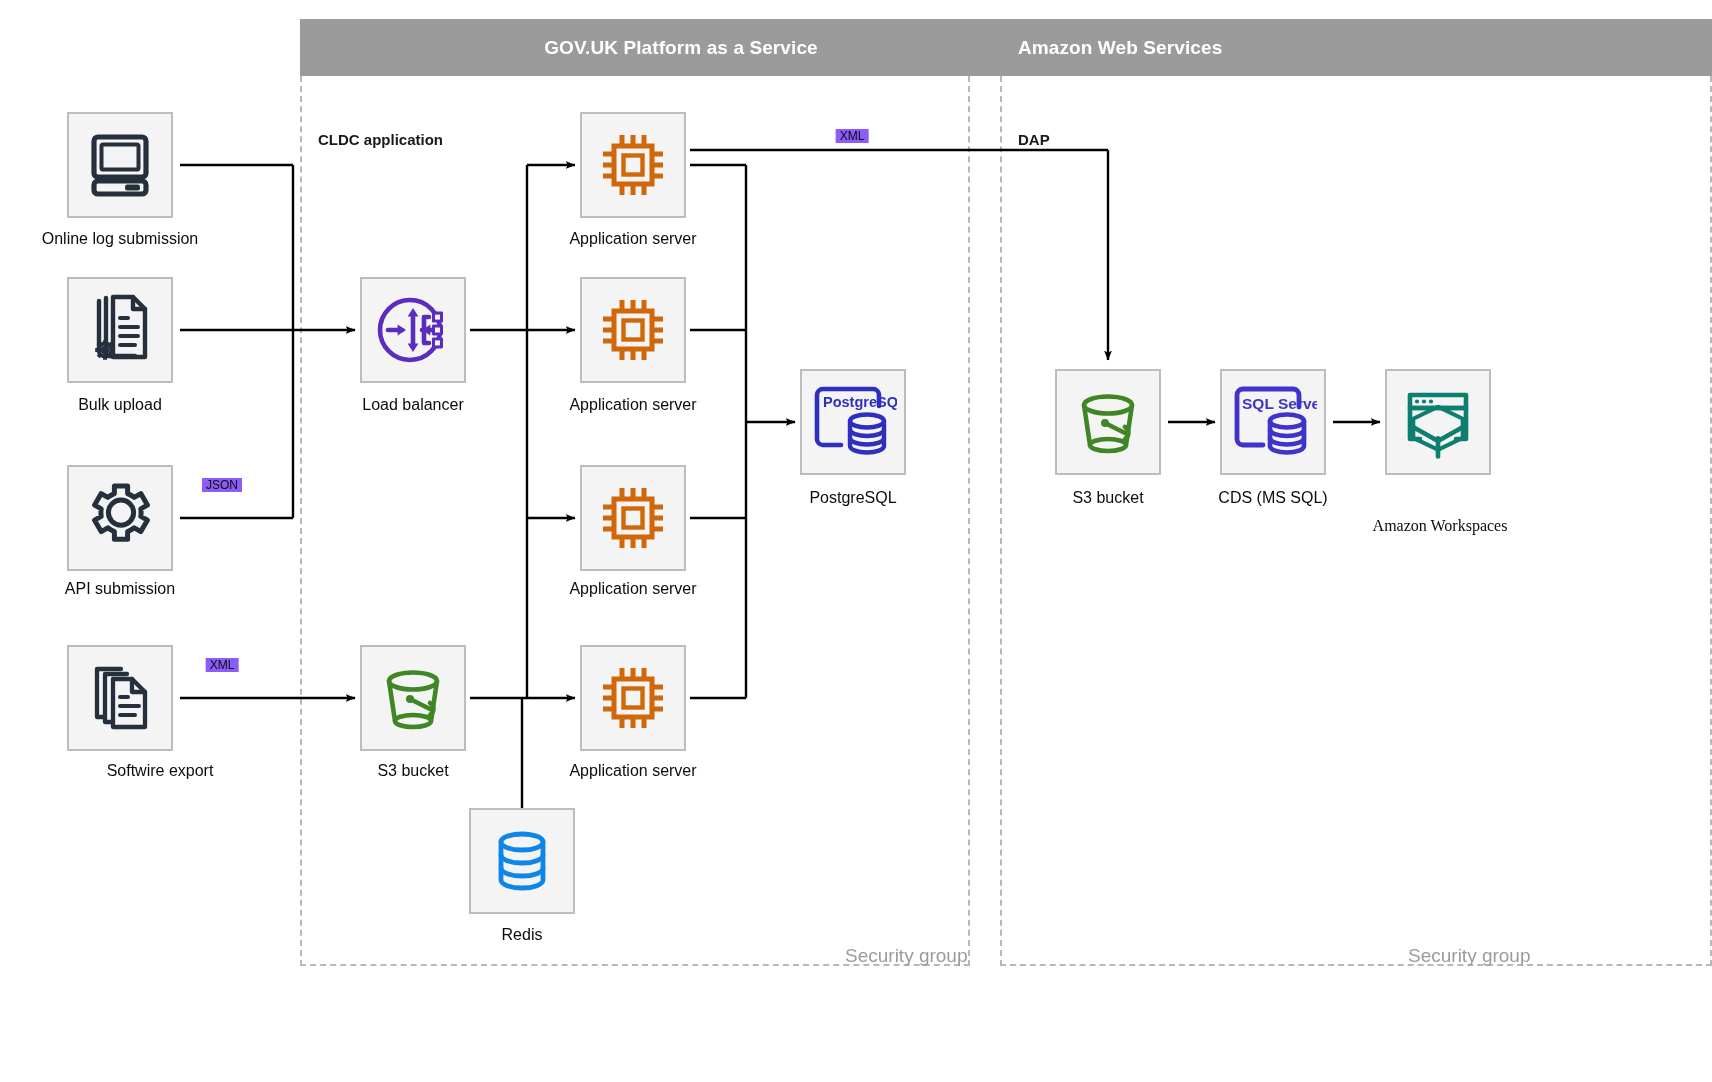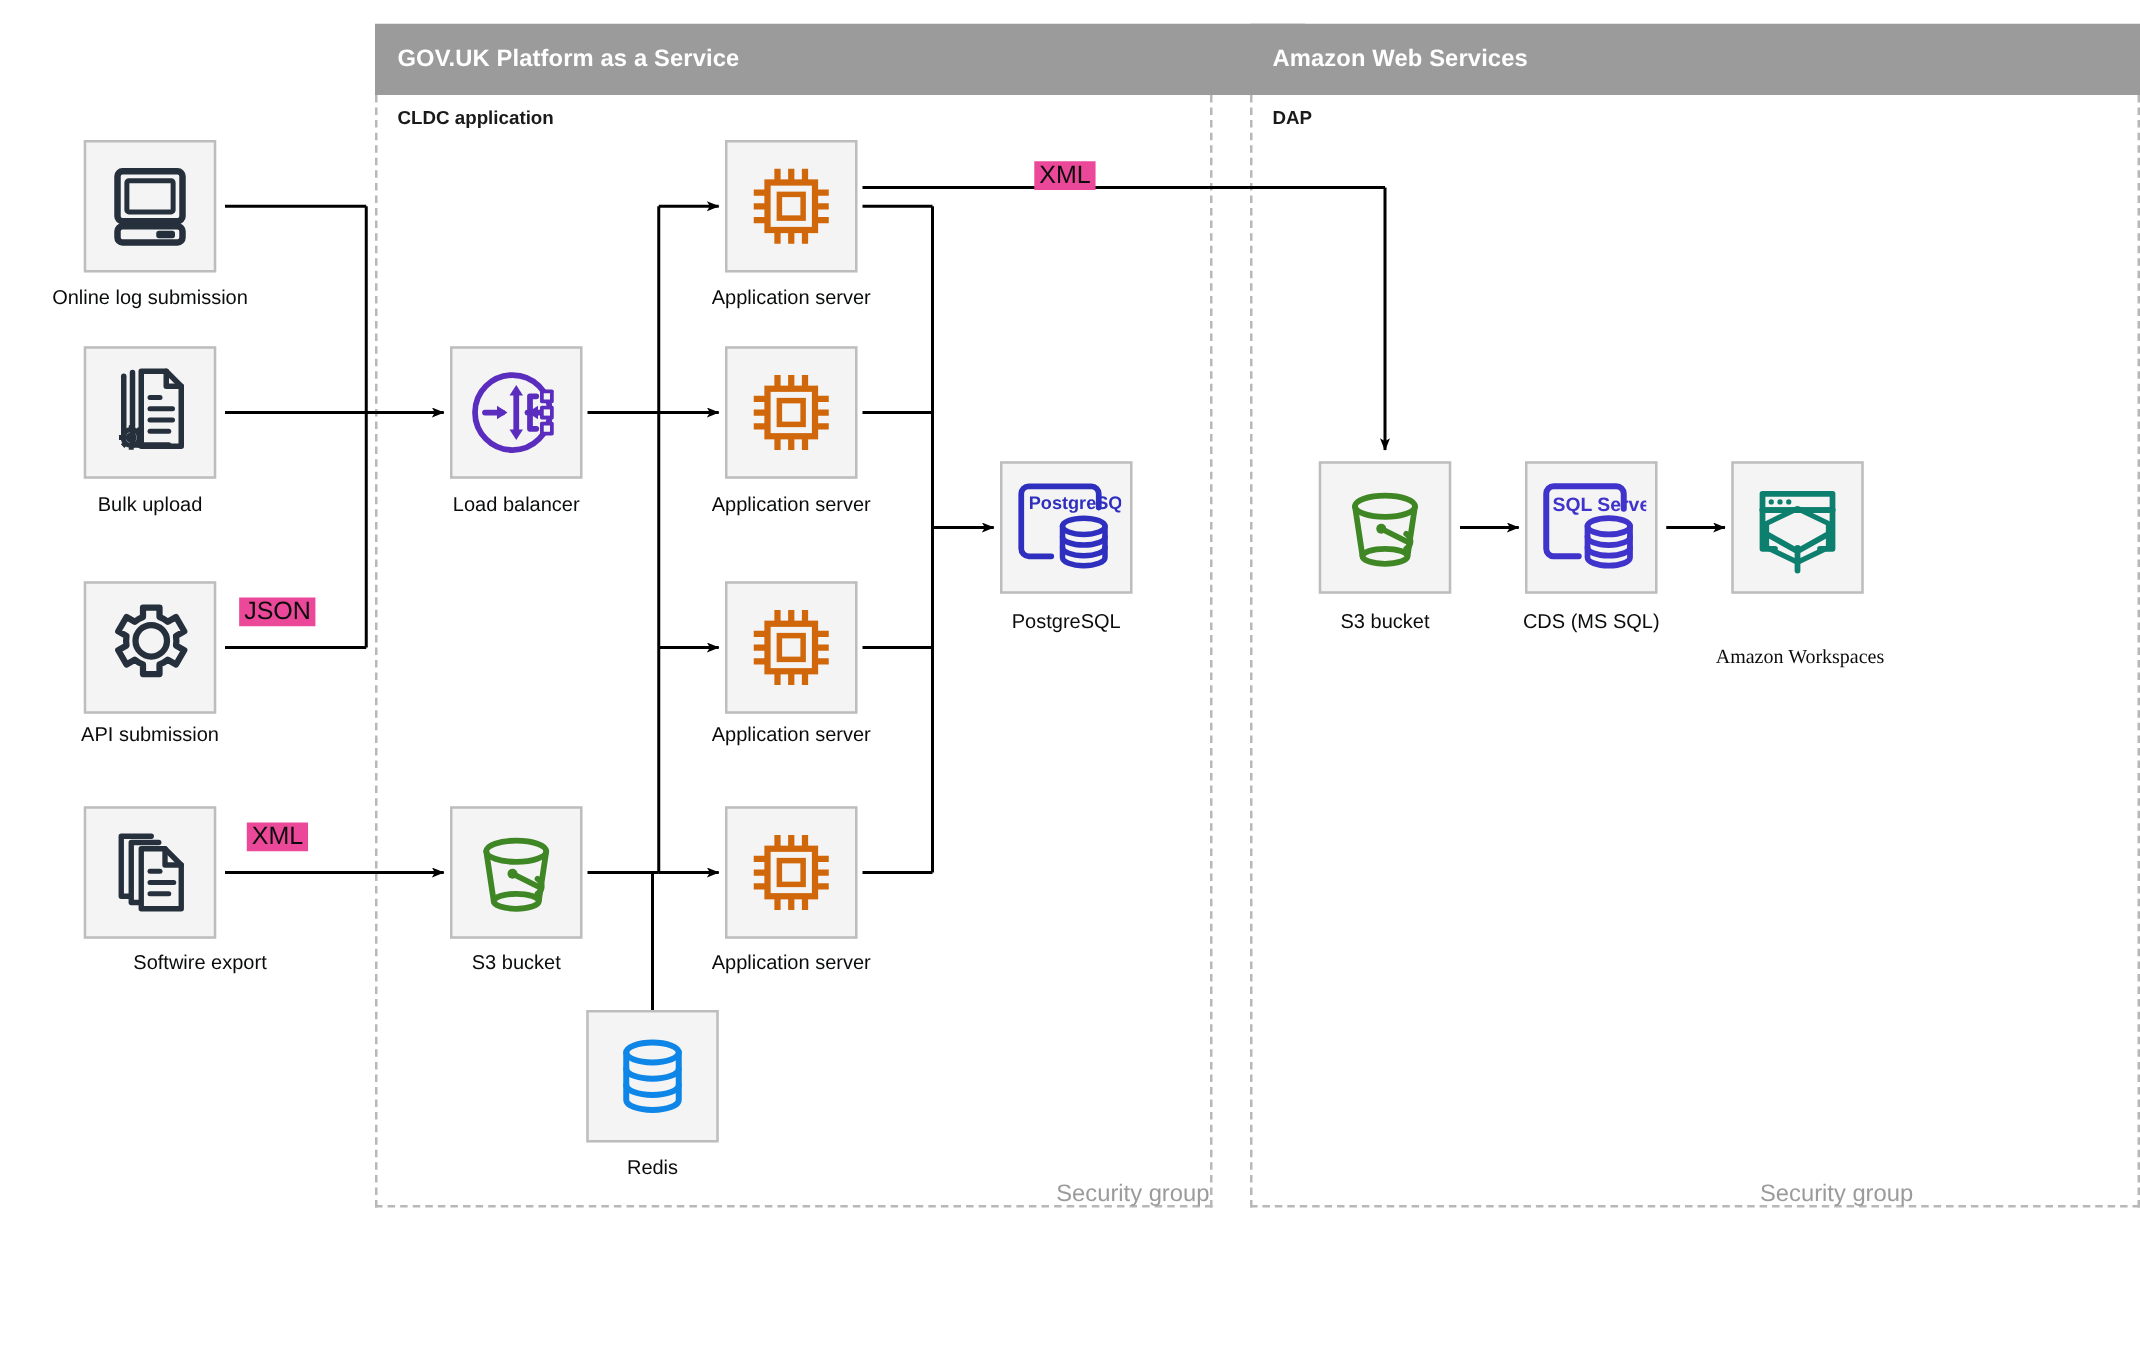--- a/index.html
+++ b/index.html
@@ -33,20 +33,21 @@
     position: absolute;
     border: 2px dashed #b8b8b8;
     border-top: none;
     background: transparent;
   }
   .group-sublabel {
     position: absolute;
     font-size: 15px;
     font-weight: bold;
     color: #1a1a1a;
+    margin-top: 45px;
   }
   .security-label {
     position: absolute;
     font-size: 19px;
     color: #9b9b9b;
     white-space: nowrap;
   }
 
   
   .node {
@@ -65,43 +66,43 @@
     font-size: 16px;
     color: #0b0c0c;
     text-align: center;
     white-space: nowrap;
     transform: translateX(-50%);
   }
 
   
   .edge-label {
     position: absolute;
-    font-size: 20px;
+    font-size: 12px;
     color: #0b0c0c;
     white-space: nowrap;
-    background: #ec4899;
+    background: #8b5cf6;
     padding: 0 4px;
     transform: translateX(-50%);
   }
 
   
   #wires {
     position: absolute;
     left: 0; top: 0;
     width: 1712px;
     height: 1082px;
     pointer-events: none;
   }
 </style>
 </head>
 <body>
 
 <div id="canvas">
 
-  <div class="group-header" style="left:300px; top:19px; width:744px; height:57px;">
+  <div class="group-header" style="left:300px; top:19px; width:744px; height:57px;justify-content:center;">
     <span>GOV.UK Platform as a Service</span>
   </div>
   <div class="group-dashed" style="left:300px; top:76px; width:670px; height:890px;"></div>
   <div class="group-sublabel" style="left:318px; top:86px;">CLDC application</div>
   <div class="security-label" style="left:845px; top:945px;">Security group</div>
 
   <div class="group-header" style="left:1000px; top:19px; width:784px; height:57px;">
     <span>Amazon Web Services</span>
   </div>
   <div class="group-dashed" style="left:1000px; top:76px; width:712px; height:890px;"></div>

